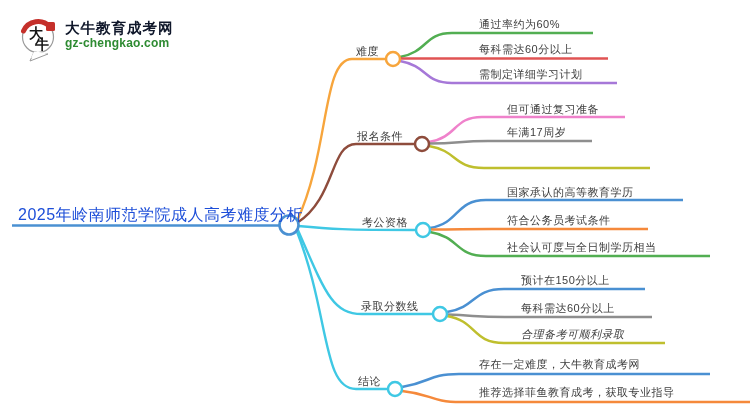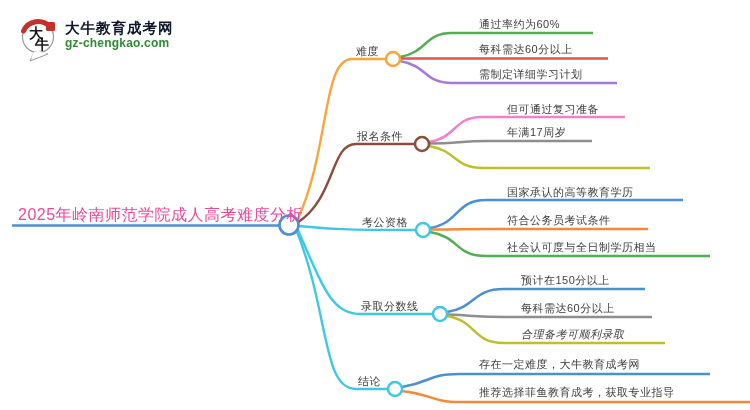--- a/index.html
+++ b/index.html
@@ -5,21 +5,21 @@
   html,body{margin:0;padding:0;background:#fff;}
   #canvas{
     position:relative;width:750px;height:410px;background:#ffffff;
     font-family:"Liberation Sans","DejaVu Sans",sans-serif;overflow:hidden;
   }
   #lines{position:absolute;left:0;top:0;}
   .lbl{
     position:absolute;white-space:nowrap;color:#3d3d3d;
     font-size:11px;line-height:16px;letter-spacing:0.5px;
   }
-  .root-lbl{font-size:16px;line-height:19px;color:#ec4899;letter-spacing:0.5px;}
+  .root-lbl{font-size:16px;line-height:19px;color:#1d4ed8;letter-spacing:0.5px;}
   
   .logo{position:absolute;left:18px;top:13px;display:flex;align-items:flex-start;cursor:pointer;}
   .logo-text{margin-left:5px;}
   .logo-name{font-size:14.5px;font-weight:bold;color:#0f172a;letter-spacing:1px;line-height:17px;margin-top:7px;}
   .logo-domain{font-size:12px;font-weight:bold;color:#2e8b32;letter-spacing:0.2px;line-height:13px;}
 </style>
 </head>
 <body>
 
 <div id="canvas">

